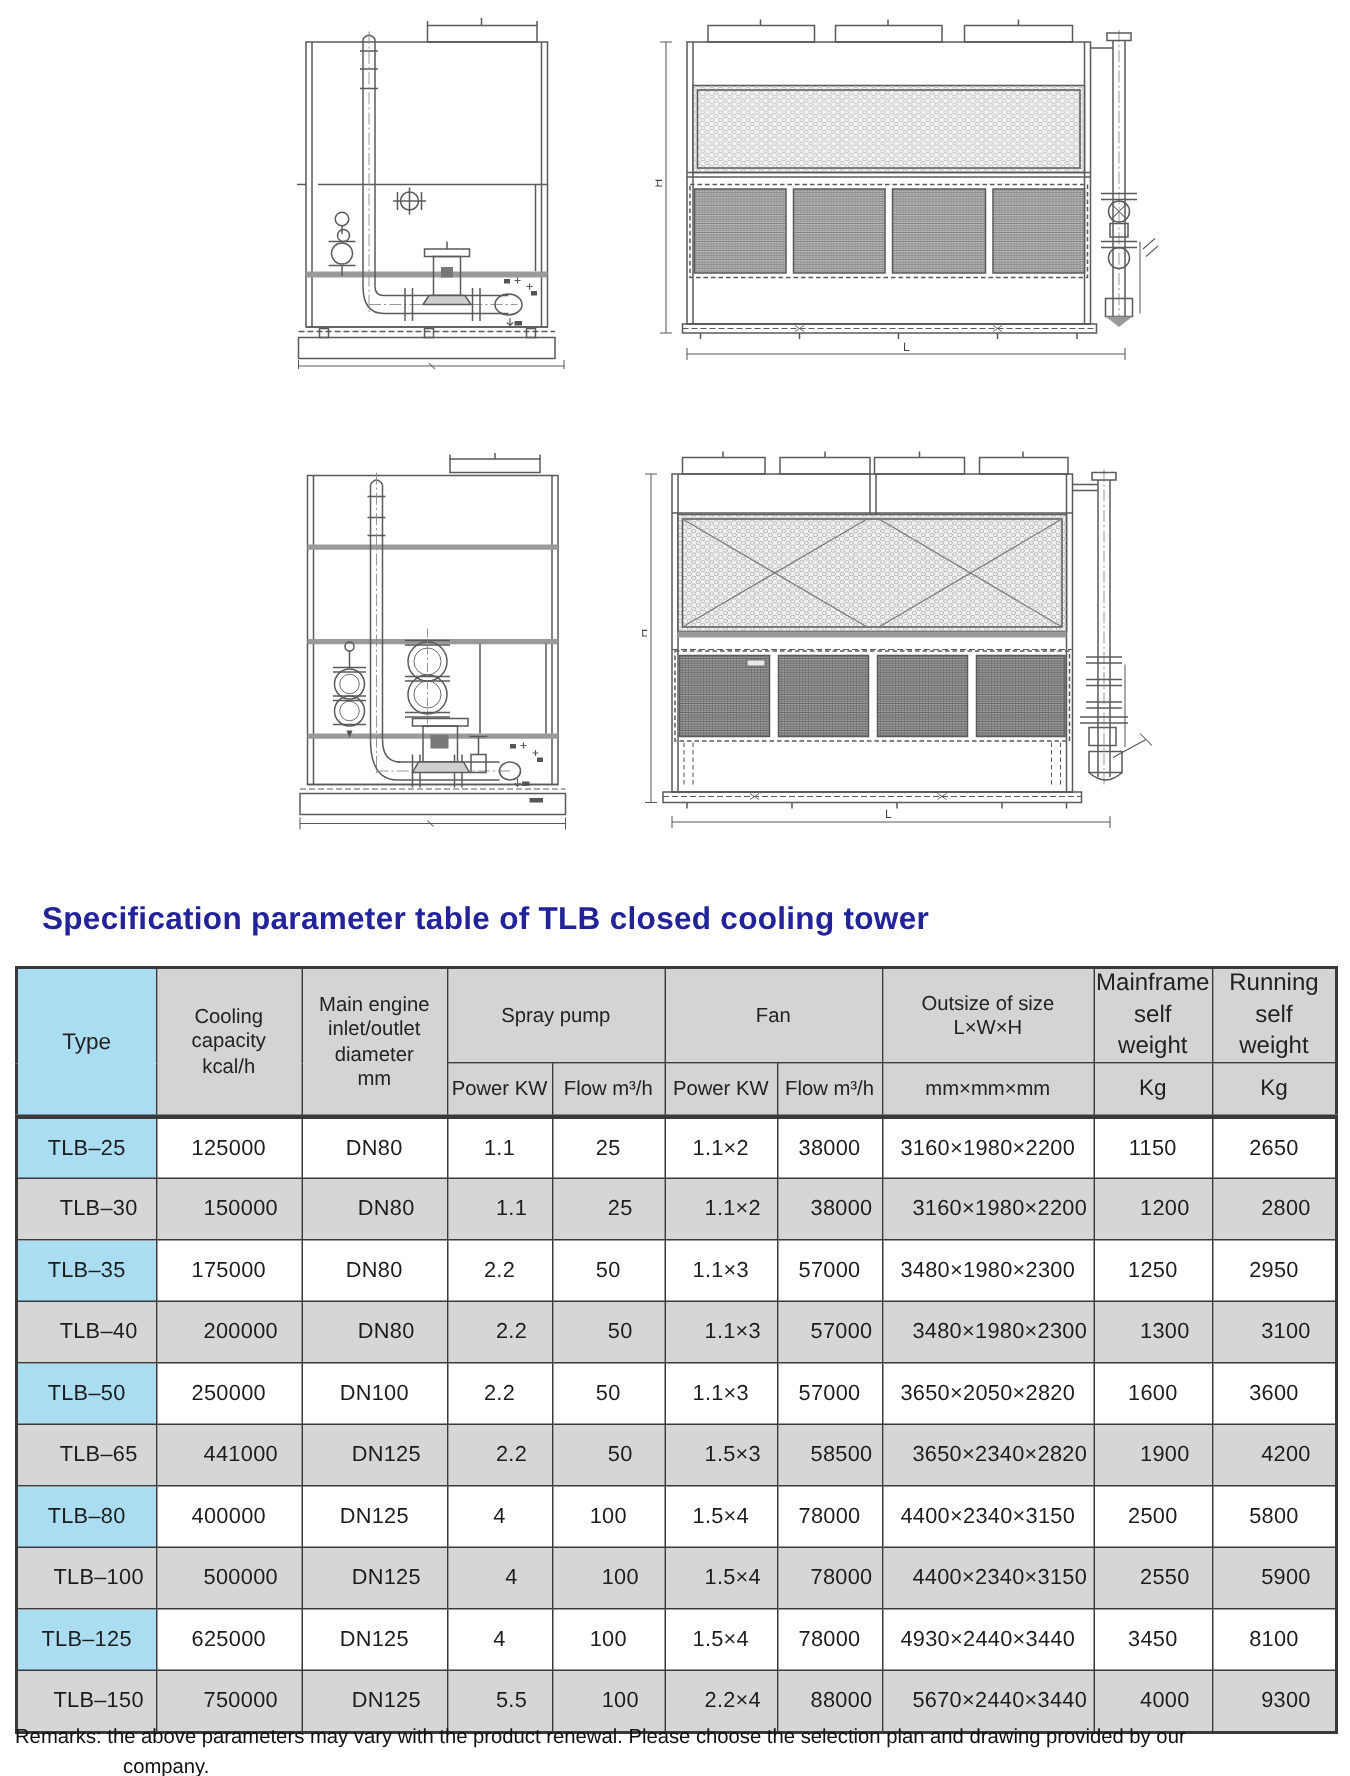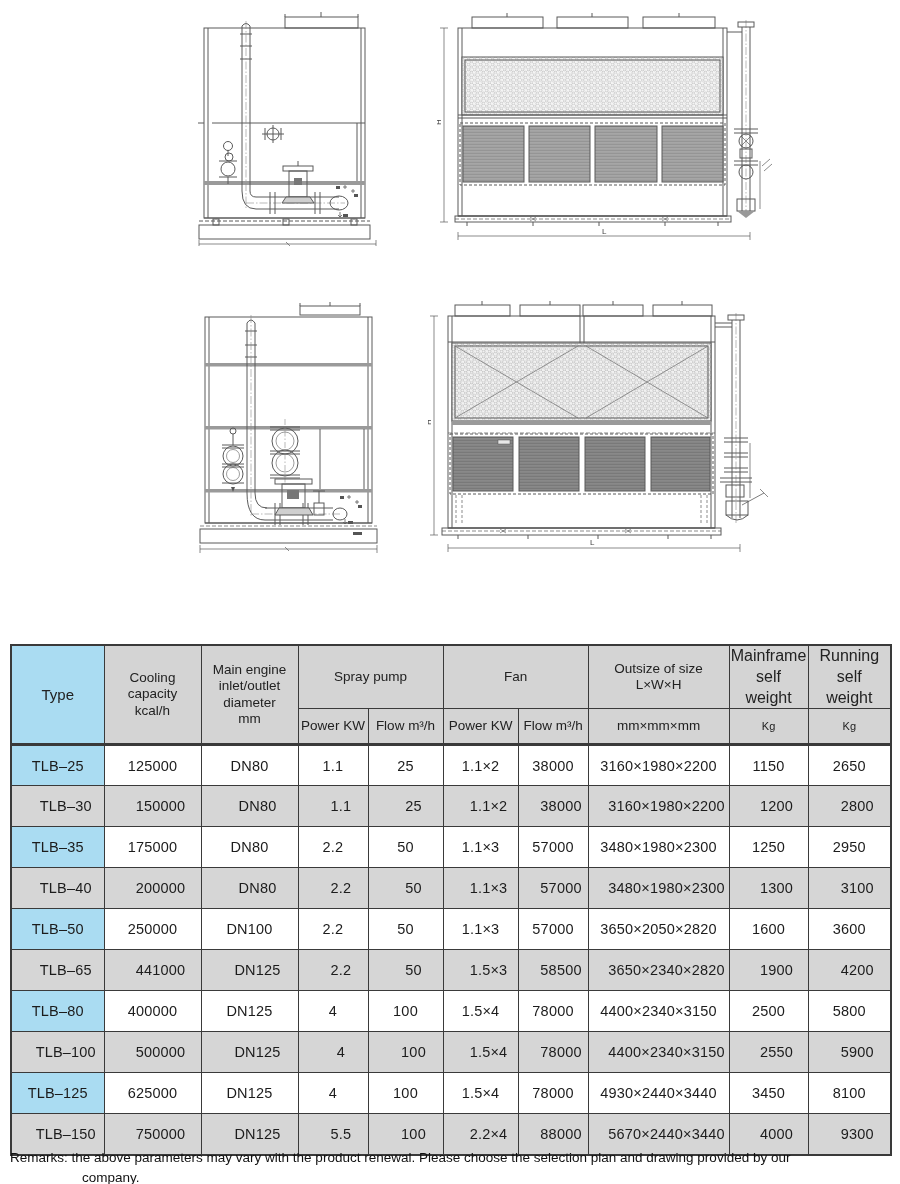--- a/index.html
+++ b/index.html
@@ -24,21 +24,21 @@
   .page-title{position:absolute;left:28px;top:601px;font-size:21px;font-weight:bold;color:var(--accent-title);letter-spacing:.2px;}
   .spec-table{position:absolute;left:10px;top:644px;width:880px;border-collapse:collapse;table-layout:fixed;}
   .spec-table th,.spec-table td{border:1.6px solid var(--border);text-align:center;vertical-align:middle;overflow:hidden;}
   .spec-table{border:2.5px solid var(--border);}
   .spec-table thead th{background:var(--header-gray);font-weight:normal;font-size:13.5px;line-height:1.22;white-space:pre-line;color:#222;}
   .spec-table thead{border-bottom:3px solid var(--border);}
   .spec-table th.type-head{background:var(--type-col);font-size:15px;margin-top:20px;}
   .spec-table th.small{font-size:16px;line-height:1.3;}
   .spec-table tr.h1{height:45px;}
   .spec-table tr.h2{height:36px;}
-  .spec-table th.kg-head{font-size:11px;}
+  .spec-table th.kg-head{font-size:15px;}
   .spec-table tbody tr{height:41px;font-size:14.5px;background:#fff;}
   .spec-table tbody tr.alt td{background:var(--row-alt);padding-left:16px;}
   .spec-table tbody td.type-col{background:var(--type-col);}
   .spec-table tbody td{letter-spacing:.2px;}
   .remarks{position:absolute;left:10px;top:1148px;width:884px;font-size:13.5px;line-height:1.5;color:#111;
            white-space:pre-line;padding-left:72px;text-indent:-72px;}
 </style>
 </head>
 <body>
 
@@ -396,20 +396,21 @@
         <g stroke-width="0.7">
           <line x1="20" y1="255" x2="312" y2="255"></line>
           <line x1="20" y1="251" x2="20" y2="259"></line>
             <line x1="312" y1="251" x2="312" y2="259"></line>
           <text x="162" y="252" font-size="8" fill="#444" stroke="none" font-family="Liberation Sans, sans-serif">L</text>
         </g>
       </g>
     </svg>
   </div>
 
+  <h1 class="page-title">Specification parameter table of TLB closed cooling tower</h1>
 
   <table class="spec-table">
     <colgroup>
       <col style="width:93px">
         <col style="width:97px">
         <col style="width:97px">
       <col style="width:70px">
         <col style="width:75px">
         <col style="width:75px">
       <col style="width:70px">

